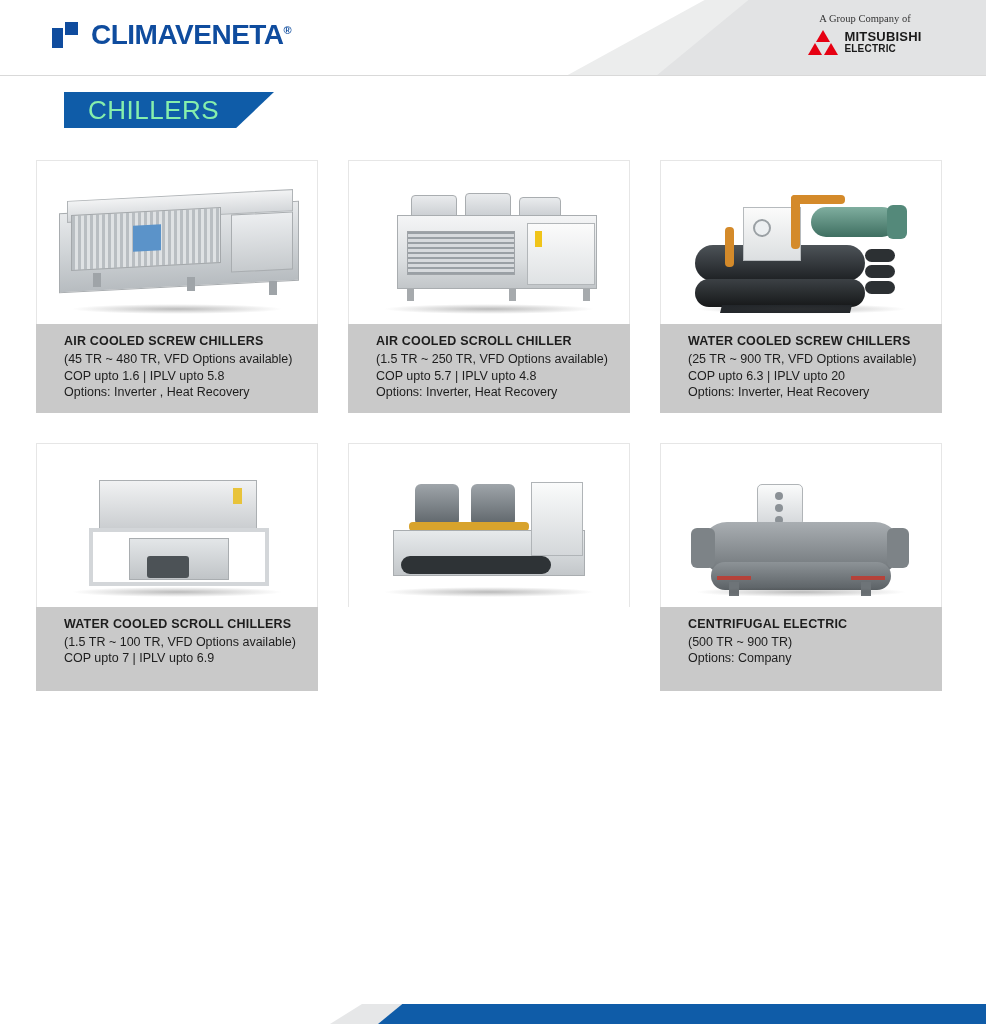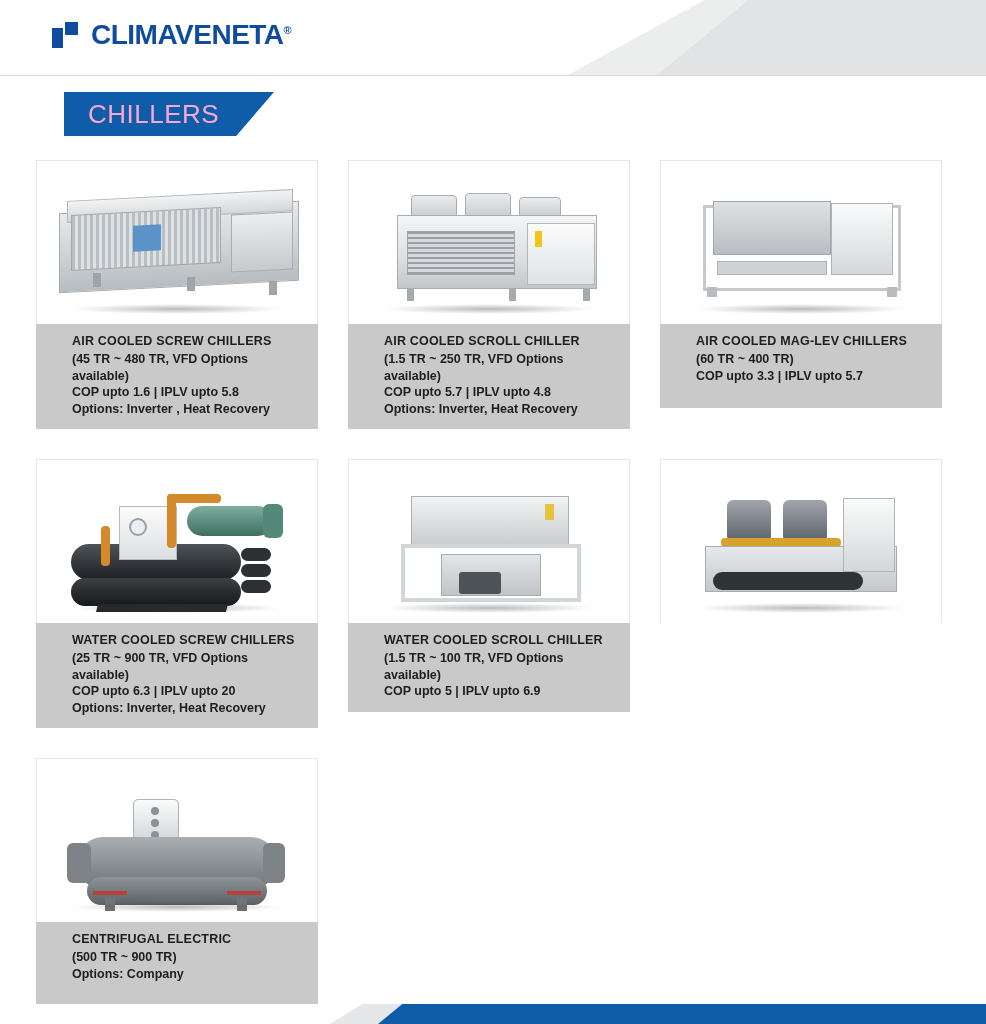--- a/index.html
+++ b/index.html
@@ -103,25 +103,25 @@
 
   
   .title-banner-wrap {
     position: relative;
     height: 62px;
     margin-top: 16px;
   }
   .title-banner {
     position: absolute;
     left: 64px; top: 0;
-    height: 44px;
+    height: 36px;
     min-width: 210px;
     padding: 0 46px 0 24px;
     background: #0f5ca8;
-    color: #f9a8d4;
+    color: #86efac;
     font-size: 26px;
     letter-spacing: 0.5px;
     display: flex;
     align-items: center;
     clip-path: polygon(0 0, 100% 0, 82% 100%, 0 100%);
   }
 
   
   .grid {
     position: relative;
@@ -141,35 +141,34 @@
   .card-img {
     height: 164px;
     background: #ffffff;
     border: 1px solid #e6e6e6;
     border-bottom: none;
     position: relative;
     overflow: hidden;
   }
   .card-body {
     background: #c9c9c9;
-    padding: 10px 12px 12px 36px;
+    padding: 10px 12px 12px 28px;
     min-height: 84px;
   }
   .card-title {
     font-size: 12.5px;
     font-weight: bold;
     color: #1d1d1d;
     letter-spacing: 0.2px;
     margin-bottom: 3px;
   }
   .card-line {
     font-size: 12.5px;
     color: #1d1d1d;
     line-height: 1.32;
-    font-weight: bold;
   }
 
   
   .machine { position: absolute; }
   .shadow {
     position: absolute;
     left: 12%; bottom: 10px;
     width: 76%; height: 10px;
     background: radial-gradient(ellipse at center, rgba(60,60,60,0.35) 0%, rgba(255,255,255,0) 70%);
   }
@@ -308,20 +307,34 @@
     <div class="header-grey-wedge2"></div>
 
     <div class="logo-wrap">
       <div class="logo-mark">
         <div class="sq1"></div>
         <div class="sq2"></div>
       </div>
       <div class="logo-text"><span>CLIMAVENETA</span><span class="logo-reg">®</span></div>
     </div>
 
+    <div class="group-block">
+      <div class="group-label">A Group Company of</div>
+      <div class="mitsu-row">
+        <svg class="mitsu-mark" viewBox="0 0 30 26">
+          <polygon points="15,1 22,13 8,13" fill="#e60012"></polygon>
+          <polygon points="7,14 14,26 0,26" fill="#e60012"></polygon>
+          <polygon points="23,14 30,26 16,26" fill="#e60012"></polygon>
+        </svg>
+        <div class="mitsu-text">
+          <div class="l1">MITSUBISHI</div>
+          <div class="l2">ELECTRIC</div>
+        </div>
+      </div>
+    </div>
   </div>
 
   <div class="title-banner-wrap">
     <div class="title-banner">CHILLERS</div>
   </div>
 
   <div class="grid">
 
     <div class="card">
       <div class="card-img">
@@ -359,37 +372,20 @@
         <div class="shadow"></div>
       </div>
       <div class="card-body">
         <div class="card-title">AIR COOLED SCROLL CHILLER</div>
         <div class="card-line">(1.5 TR ~ 250 TR, VFD Options available)</div>
         <div class="card-line">COP upto 5.7 | IPLV upto 4.8</div>
         <div class="card-line">Options: Inverter, Heat Recovery</div>
       </div>
     </div>
 
-    <div class="card">
-      <div class="card-img">
-        <div class="machine m3-frame"></div>
-        <div class="machine m3-box"></div>
-        <div class="machine m3-tube"></div>
-        <div class="machine m3-cab"></div>
-        <div class="machine m3-legl"></div>
-        <div class="machine m3-legr"></div>
-        <div class="shadow"></div>
-      </div>
-      <div class="card-body">
-        <div class="card-title">AIR COOLED MAG-LEV CHILLERS</div>
-        <div class="card-line">(60 TR ~ 400 TR)</div>
-        <div class="card-line">COP upto 3.3 | IPLV upto 5.7</div>
-        <div class="card-line"></div>
-      </div>
-    </div>
 
     <div class="card">
       <div class="card-img">
         <div class="machine m4-pipe2"></div>
         <div class="machine m4-comp"></div>
         <div class="machine m4-compend"></div>
         <div class="machine m4-tank"></div>
         <div class="machine m4-tank2"></div>
         <div class="machine m4-panel"></div>
         <div class="machine m4-gauge"></div>
@@ -412,23 +408,23 @@
     <div class="card">
       <div class="card-img">
         <div class="machine m5-body"></div>
         <div class="machine m5-yellow"></div>
         <div class="machine m5-frame"></div>
         <div class="machine m5-inner"></div>
         <div class="machine m5-dark"></div>
         <div class="shadow"></div>
       </div>
       <div class="card-body">
-        <div class="card-title">WATER COOLED SCROLL CHILLER</div>
+        <div class="card-title">WATER COOLED SCROLL CHILLERS</div>
         <div class="card-line">(1.5 TR ~ 100 TR, VFD Options available)</div>
-        <div class="card-line">COP upto 5 | IPLV upto 6.9</div>
+        <div class="card-line">COP upto 7 | IPLV upto 6.9</div>
         <div class="card-line"></div>
       </div>
     </div>
 
     <div class="card">
       <div class="card-img">
         <div class="machine m6-c1"></div>
         <div class="machine m6-c2"></div>
         <div class="machine m6-pipe"></div>
         <div class="machine m6-base"></div>

